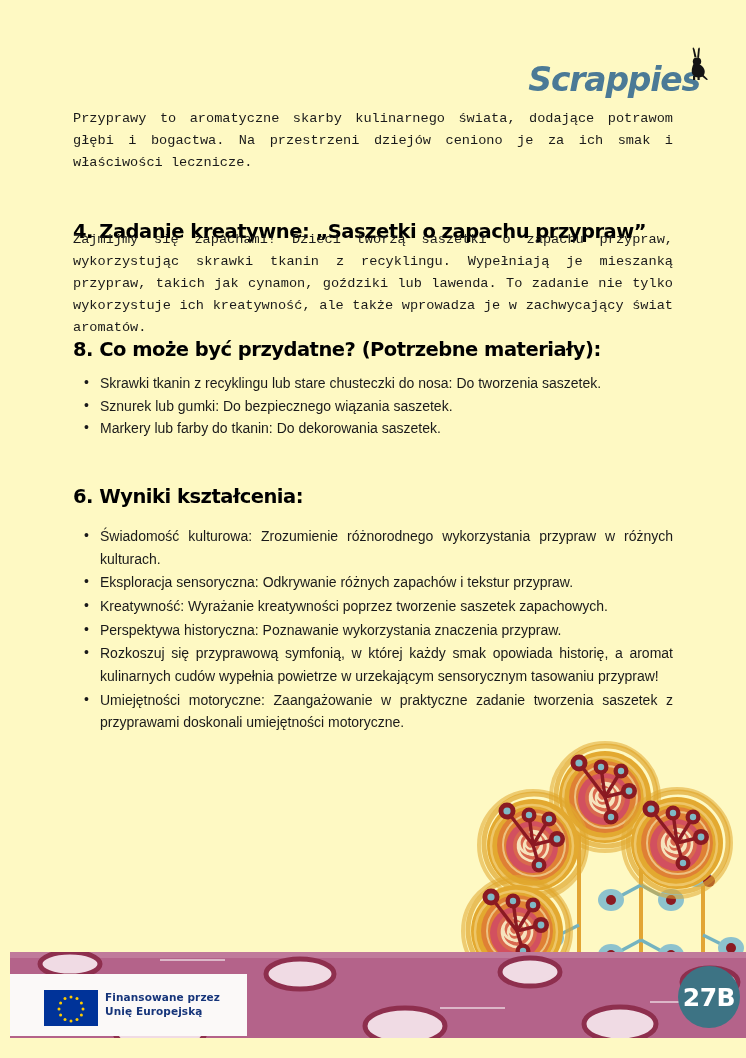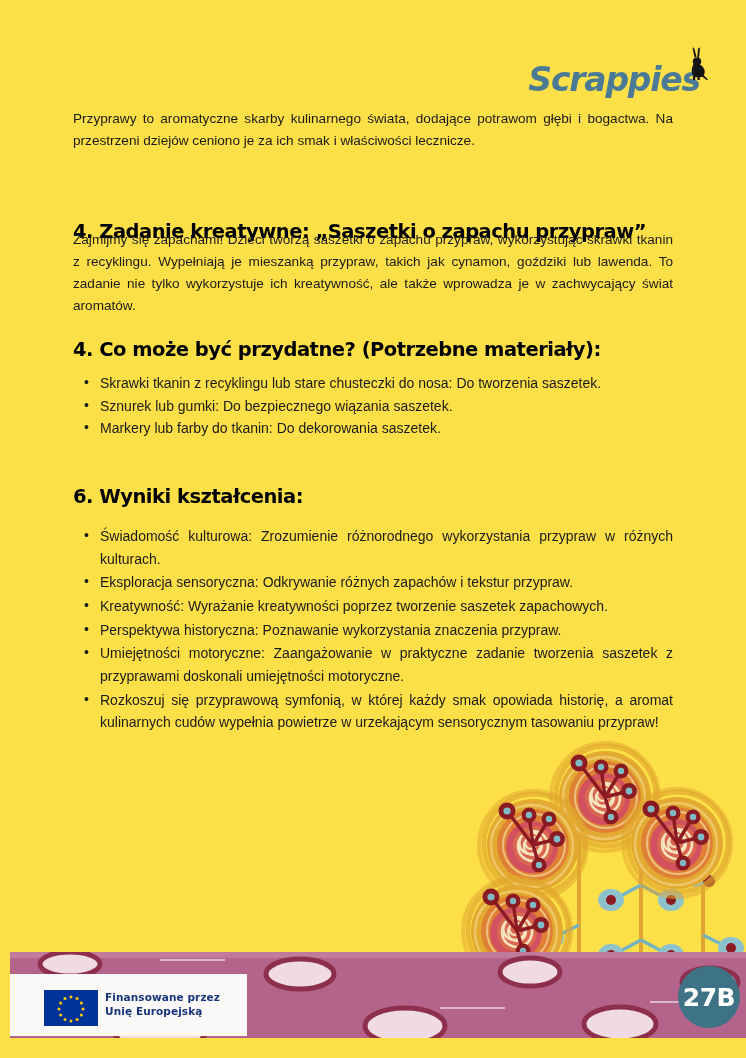--- a/index.html
+++ b/index.html
@@ -7,21 +7,21 @@
     padding: 0;
     background: #ffffff;
   }
   body {
     font-family: "Liberation Sans", sans-serif;
   }
   #page {
     position: relative;
     width: 746px;
     height: 1058px;
-    background: #fde047;
+    background: #fef9c3;
     overflow: hidden;
   }
 
   
   #logo-area {
     position: absolute;
     top: 44px;
     right: 36px;
     width: 200px;
     height: 56px;
@@ -55,21 +55,21 @@
   }
   .intro {
     top: 108px;
   }
   p.body {
     margin: 0;
     font-size: 13.6px;
     line-height: 1.62;
     color: #1a1a1a;
     text-align: justify;
-    font-family: Liberation Sans, sans-serif;
+    font-family: Liberation Mono, monospace;
   }
   h2.heading {
     margin: 0;
     font-family: "DejaVu Sans", sans-serif;
     font-weight: bold;
     font-size: 19.5px;
     letter-spacing: -0.5px;
     color: #000000;
     line-height: 1.2;
   }
@@ -197,41 +197,41 @@
   </div>
 
   <div class="col sec4-head">
     <h2 class="heading">4. Zadanie kreatywne: „Saszetki o zapachu przypraw”</h2>
   </div>
   <div class="col sec4-body">
     <p class="body">Zajmijmy się zapachami! Dzieci tworzą saszetki o zapachu przypraw, wykorzystując skrawki tkanin z recyklingu. Wypełniają je mieszanką przypraw, takich jak cynamon, goździki lub lawenda. To zadanie nie tylko wykorzystuje ich kreatywność, ale także wprowadza je w zachwycający świat aromatów.</p>
   </div>
 
   <div class="col sec5-head">
-    <h2 class="heading">4. Co może być przydatne? (Potrzebne materiały):</h2>
+    <h2 class="heading">8. Co może być przydatne? (Potrzebne materiały):</h2>
   </div>
   <div class="col sec5-list">
     <ul class="bullets tight">
       <li>Skrawki tkanin z recyklingu lub stare chusteczki do nosa: Do tworzenia saszetek.</li>
       <li>Sznurek lub gumki: Do bezpiecznego wiązania saszetek.</li>
       <li>Markery lub farby do tkanin: Do dekorowania saszetek.</li>
     </ul>
   </div>
 
   <div class="col sec6-head">
     <h2 class="heading">6. Wyniki kształcenia:</h2>
   </div>
   <div class="col sec6-list">
     <ul class="bullets">
       <li>Świadomość kulturowa: Zrozumienie różnorodnego wykorzystania przypraw w różnych kulturach.</li>
       <li>Eksploracja sensoryczna: Odkrywanie różnych zapachów i tekstur przypraw.</li>
       <li>Kreatywność: Wyrażanie kreatywności poprzez tworzenie saszetek zapachowych.</li>
       <li>Perspektywa historyczna: Poznawanie wykorzystania znaczenia przypraw.</li>
+      <li>Rozkoszuj się przyprawową symfonią, w której każdy smak opowiada historię, a aromat kulinarnych cudów wypełnia powietrze w urzekającym sensorycznym tasowaniu przypraw!</li>
       <li>Umiejętności motoryczne: Zaangażowanie w praktyczne zadanie tworzenia saszetek z przyprawami doskonali umiejętności motoryczne.</li>
-      <li>Rozkoszuj się przyprawową symfonią, w której każdy smak opowiada historię, a aromat kulinarnych cudów wypełnia powietrze w urzekającym sensorycznym tasowaniu przypraw!</li>
     </ul>
   </div>
 
   <svg id="illustration" viewBox="0 0 291 265">
     <defs>
       <g id="flowerhead">
 
         <circle cx="0" cy="0" r="54" fill="none" stroke="#e0a72e" stroke-width="4" opacity="0.55"></circle>
         <circle cx="1" cy="-1" r="50" fill="none" stroke="#e0a72e" stroke-width="5" opacity="0.7"></circle>
         <circle cx="0" cy="0" r="46" fill="#e3a930"></circle>

